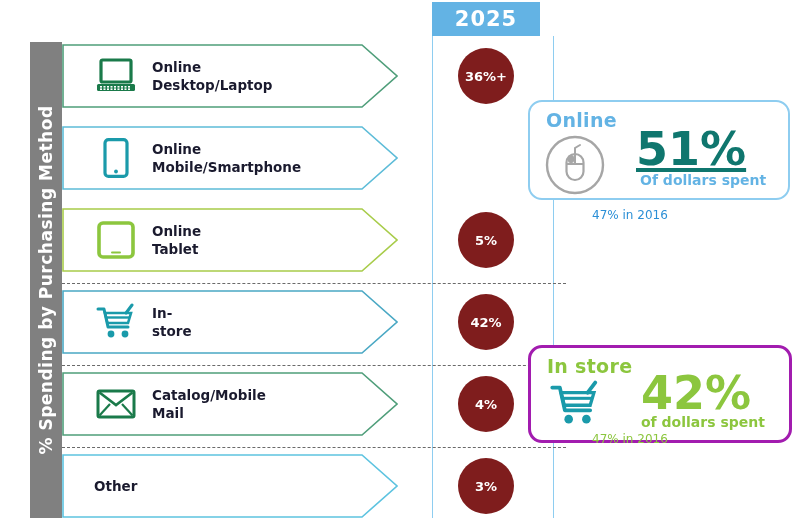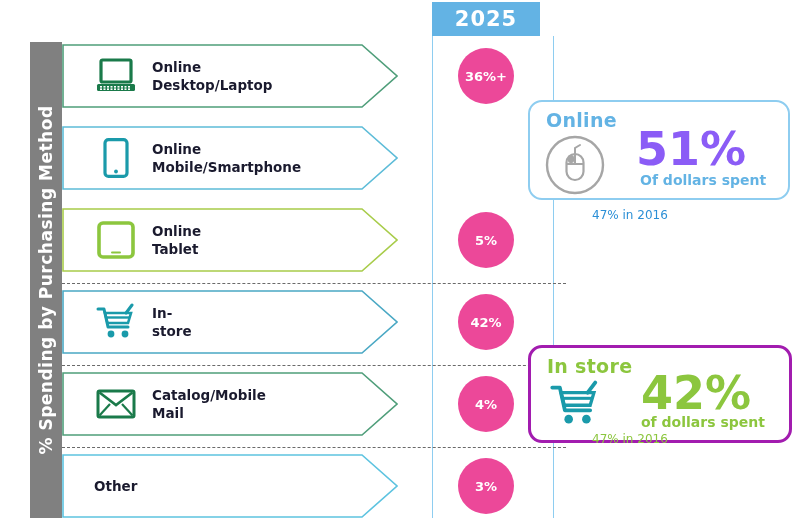--- a/index.html
+++ b/index.html
@@ -45,21 +45,21 @@
     position:absolute;left:432px;top:2px;width:108px;height:34px;
     background:#63b3e4;color:#ffffff;font-size:21px;font-weight:bold;
     display:flex;align-items:center;justify-content:center;letter-spacing:1px;
   }
   .col-rule{position:absolute;width:1px;background:#8ecdf0;}
   .col-rule.left{left:432px;top:36px;height:482px;}
   .col-rule.right{left:553px;top:36px;height:482px;}
 
   .bubble{
     position:absolute;width:56px;height:56px;border-radius:50%;
-    background:#ec4899;color:#ffffff;
+    background:#7f1d1d;color:#ffffff;
     display:flex;align-items:center;justify-content:center;
     font-size:13px;font-weight:bold;
   }
 
   
   .dash{
     position:absolute;height:0;border-top:1px dashed #6a6a6a;
   }
 
   
@@ -79,21 +79,21 @@
     font-size:19px;font-weight:bold;letter-spacing:.3px;
   }
   .callout.online .callout-title{color:#63b3e4;}
   .callout.instore .callout-title{color:#8cc63e;}
   .callout-icon{position:absolute;left:14px;top:32px;}
   .callout.instore .callout-icon{left:16px;top:32px;}
   .callout-big{
     position:absolute;left:106px;top:24px;
     font-size:46px;font-weight:bold;line-height:1;
   }
-  .callout.online .callout-big{color:#8b5cf6;}
+  .callout.online .callout-big{color:#0f766e;text-decoration:underline;}
   .callout.instore .callout-big{color:#8cc63e;left:110px;top:22px;}
   .callout-sub{
     position:absolute;left:110px;top:70px;
     font-size:14px;font-weight:bold;
   }
   .callout.online .callout-sub{color:#63b3e4;}
   .callout.instore .callout-sub{color:#8cc63e;left:110px;top:66px;}
 
   .footnote{
     position:absolute;font-size:12px;font-weight:normal;

